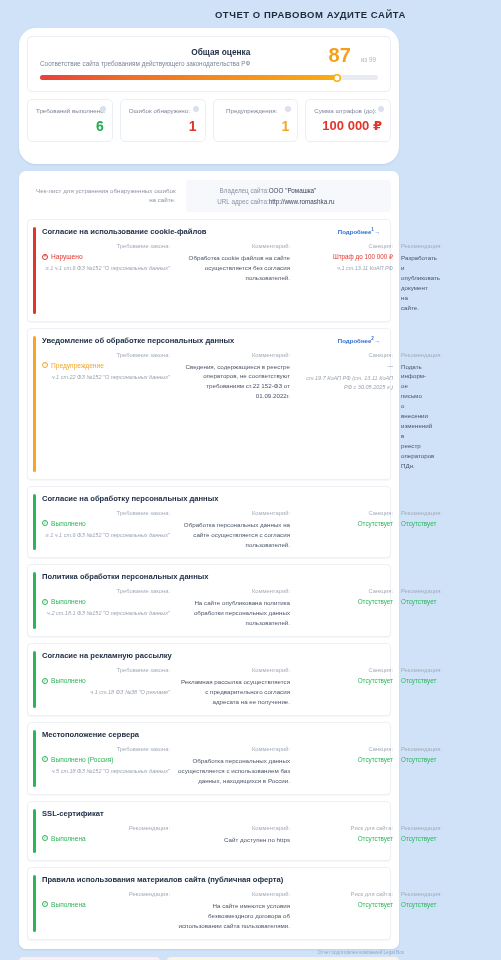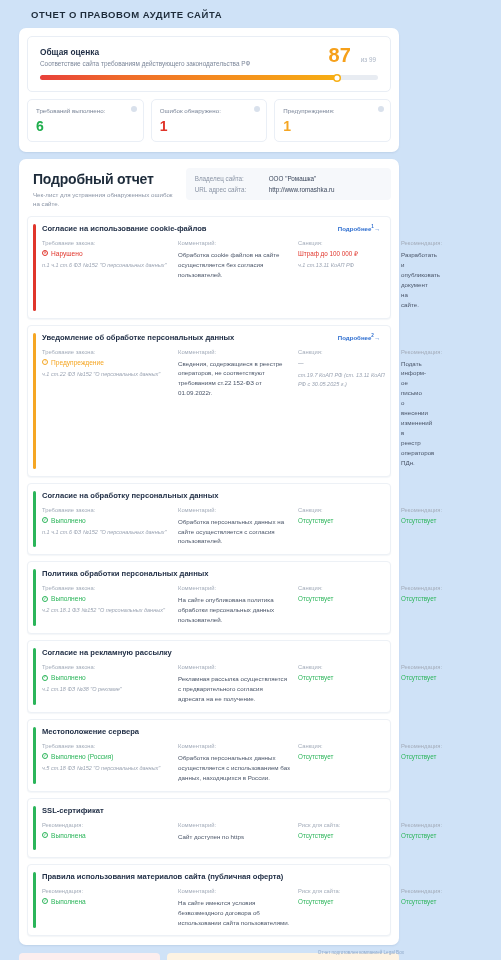--- a/index.html
+++ b/index.html
@@ -2,31 +2,31 @@
 <html lang="ru"><head>
 <meta charset="utf-8">
 <style>
   * { box-sizing: border-box; margin: 0; padding: 0; }
   html, body {
     width: 501px; height: 960px;
     background: #cfe2f7;
     font-family: "Liberation Sans", "DejaVu Sans", sans-serif;
     overflow: hidden;
   }
-  .page { position: relative; width: 418px; height: 960px; padding: 0 12px; }
+  .page { position: relative; width: 418px; height: 960px; padding: 0 12px; text-align: right; }
 
   .page-title {
     font-size: 9.5px; font-weight: bold; letter-spacing: .55px;
     color: #1d2b3a; padding: 9px 0 8px 19px;
   }
 
   
   .top-panel {
-    background: #ffffff; border-radius: 7px; margin: 0 7px;
-    padding: 8px 8px 10px; box-shadow: 0 1px 2px rgba(40,70,120,.10);
+    background: #ffffff; border-radius: 17px; margin: 0 7px;
+    padding: 8px 8px 22px; box-shadow: 0 1px 2px rgba(40,70,120,.10);
   }
   .score-card {
     background: #fff; border: 1px solid #e9eef5; border-radius: 5px;
     padding: 9px 12px 11px; display: block;
   }
   .score-row { display: flex; align-items: flex-start; justify-content: space-between; }
   .score-left { padding-top: 1px; }
   .score-title { font-size: 8.3px; font-weight: bold; color: #223047; margin-bottom: 3px; }
   .score-sub { font-size: 6.4px; color: #7b8699; }
   .score-right { display: flex; align-items: baseline; gap: 10px; padding-right: 2px; }
@@ -172,27 +172,31 @@
         <div class="stat">
           <span class="info"></span>
           <div class="stat-label">Ошибок обнаружено:</div>
           <div class="stat-value v-red">1</div>
         </div>
         <div class="stat">
           <span class="info"></span>
           <div class="stat-label">Предупреждения:</div>
           <div class="stat-value v-amber">1</div>
         </div>
+        <div class="stat">
+          <span class="info"></span>
+          <div class="stat-label">Сумма штрафов (до):</div>
+          <div class="stat-value v-money">100 000 ₽</div>
+        </div>
       </div>
   </div>
 
   <div class="report-panel">
     <div class="report-head">
       <div class="rh-left">
-        <div class="rh-title">Подробный отчет</div>
         <div class="rh-sub">Чек-лист для устранения обнаруженных ошибок на сайте.</div>
       </div>
       <div class="rh-right">
         <div class="meta-row">
           <span class="meta-k">Владелец сайта:</span>
           <span class="meta-v">ООО "Ромашка"</span>
         </div>
         <div class="meta-row">
           <span class="meta-k">URL адрес сайта:</span>
           <span class="meta-v">http://www.romashka.ru</span>

